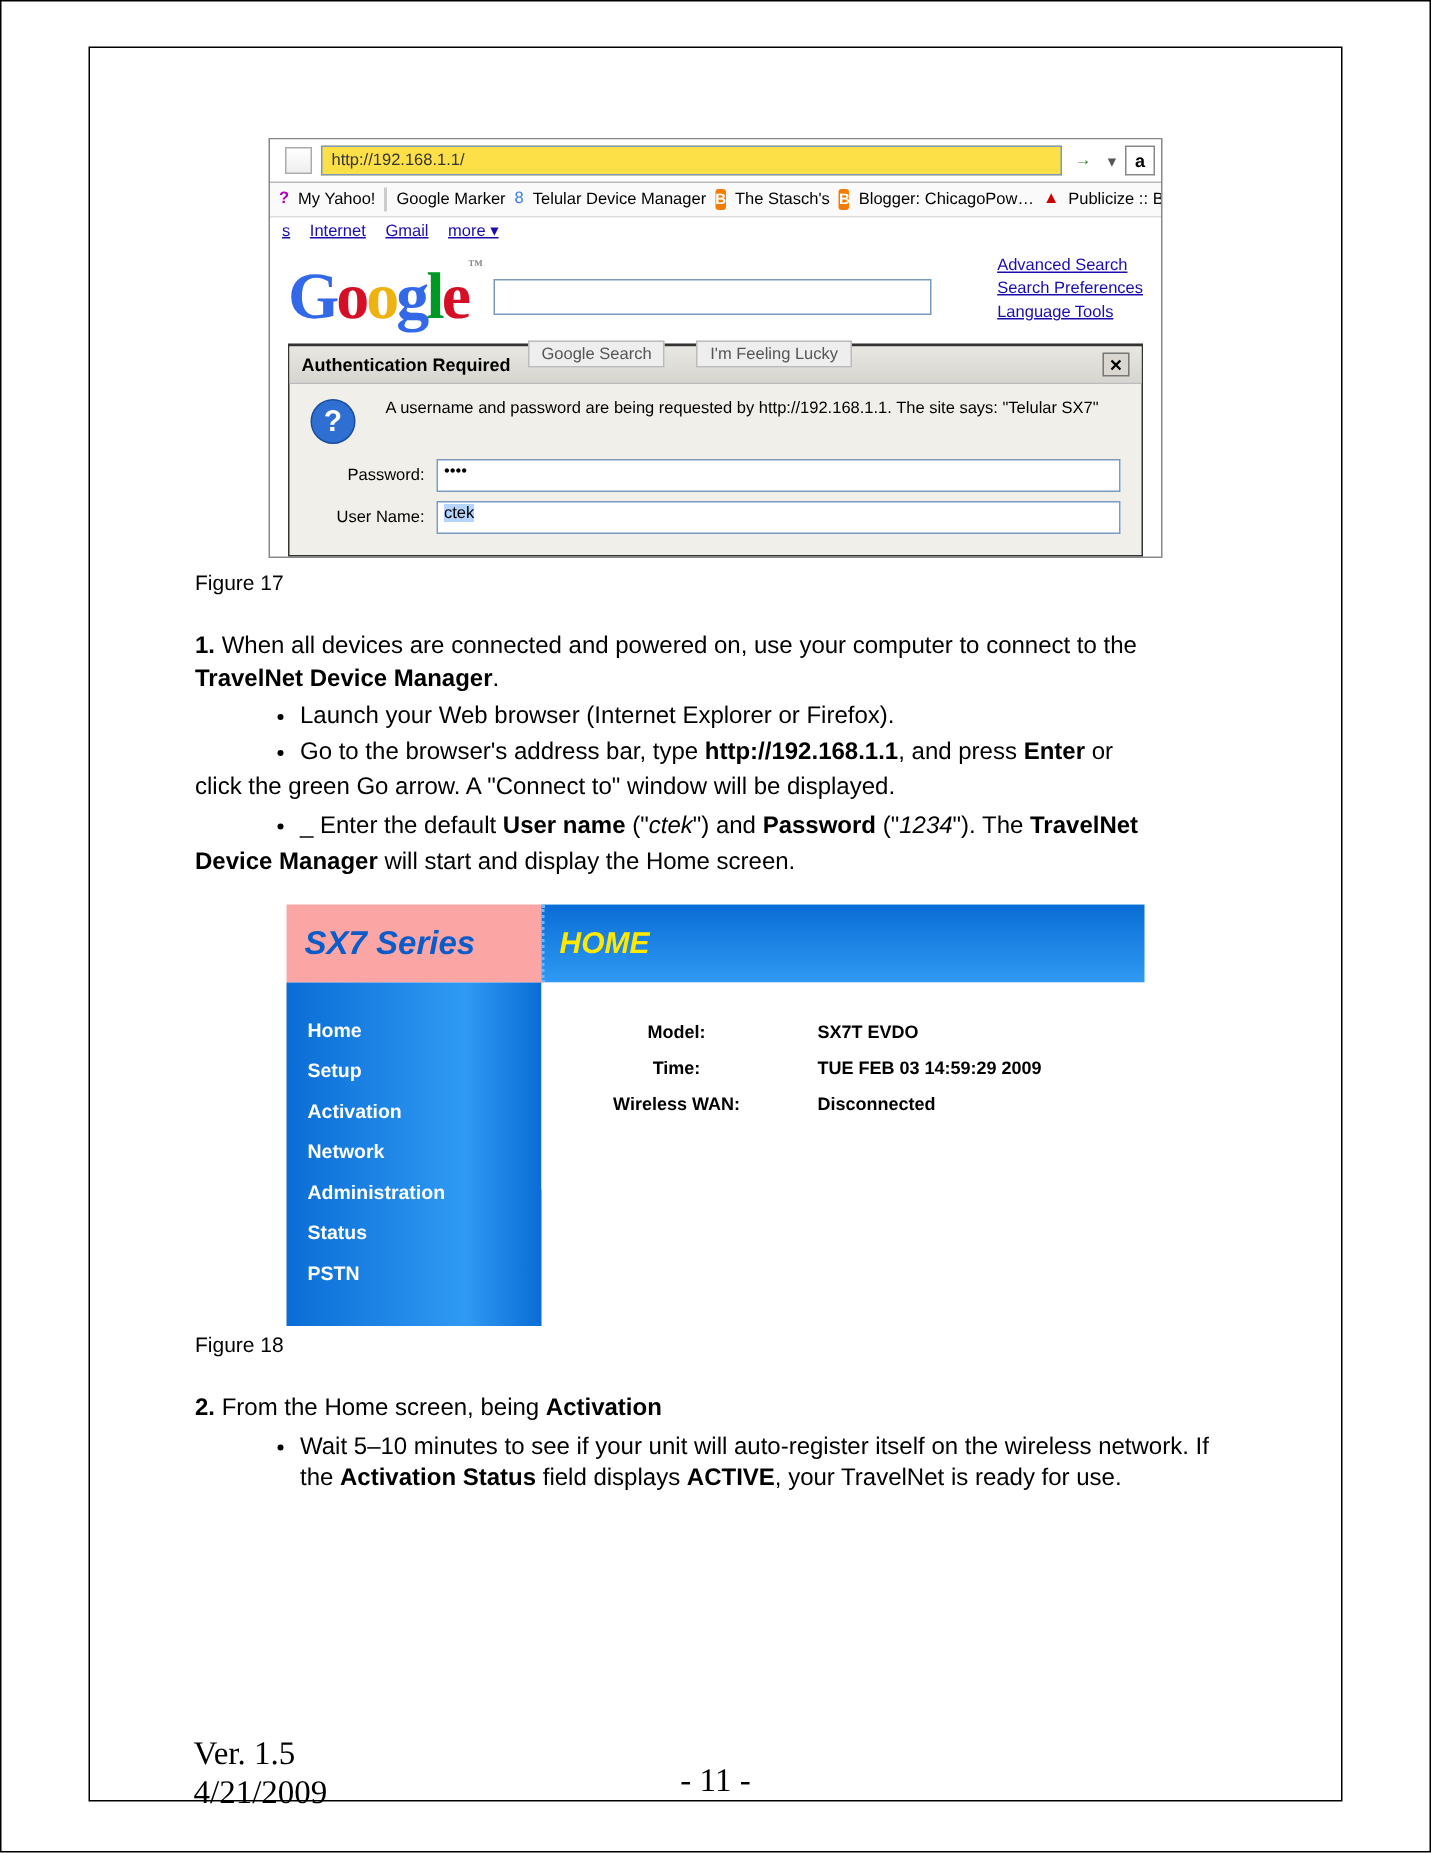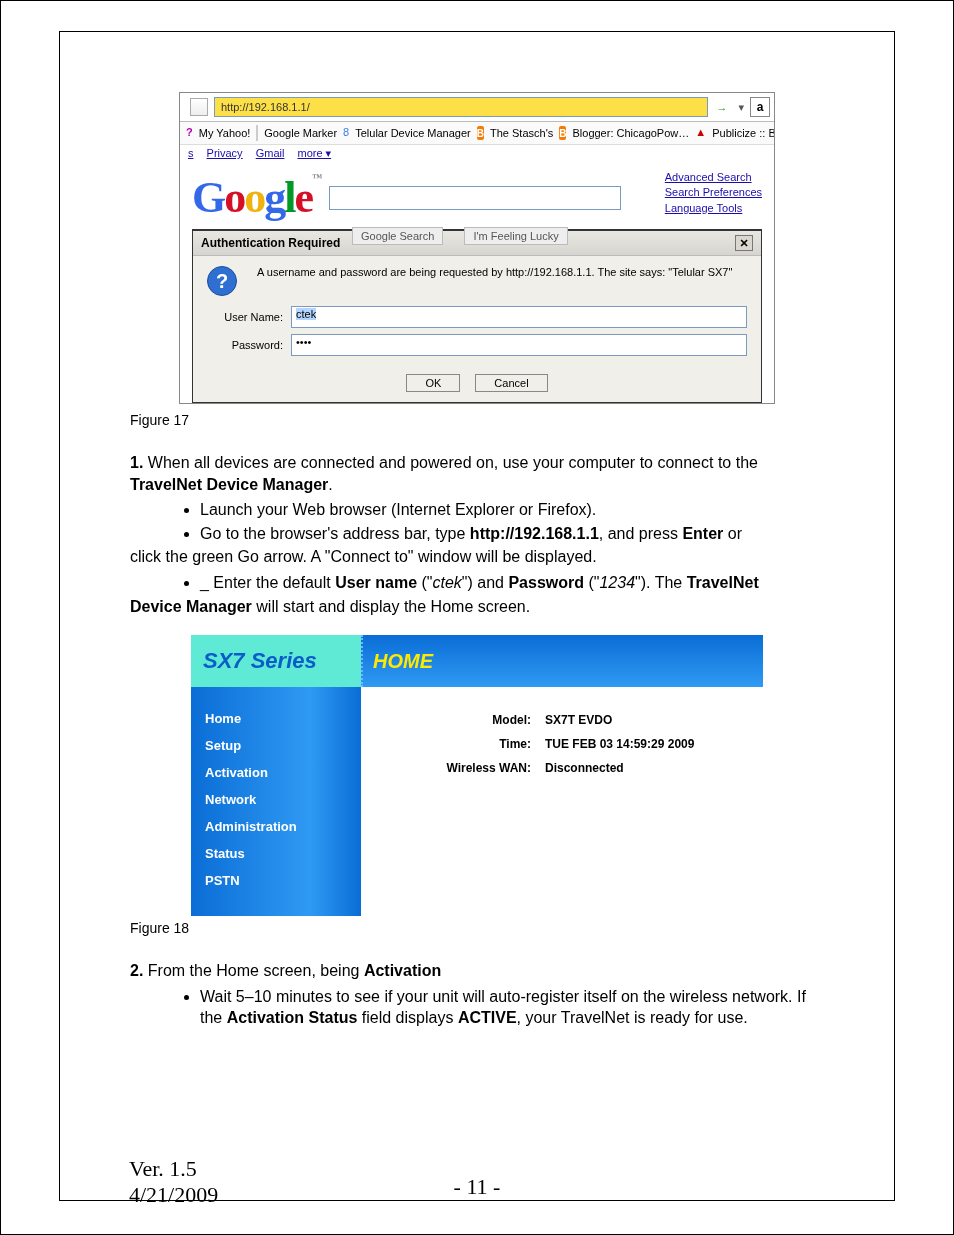--- a/index.html
+++ b/index.html
@@ -58,30 +58,30 @@
   .doc{font-size:16px;line-height:1.35;margin:0 0 18px 0}
   .doc p{margin:0 0 4px 0}
   .doc b{font-weight:bold}
   .doc i{font-style:italic}
   .bullets{margin:0;padding:0 0 0 70px}
   .bullets li{margin:0 0 2px 0;list-style:disc}
 
   
   .fig18{width:572px;margin:8px auto 4px auto;display:flex;font-size:12px}
   .side{width:170px}
-  .brand{background:#5eead4;height:52px;display:flex;align-items:center;padding-left:12px}
+  .brand{background:#fca5a5;height:52px;display:flex;align-items:center;padding-left:12px}
   .brand-txt{color:#0a5cc8;font-style:italic;font-size:22px;font-weight:600;font-family:Arial}
   .nav{background:linear-gradient(90deg,#0a6dd6,#2f9af3 70%,#0a6dd6);padding:18px 0 22px 0}
   .nav-item{color:#fff;font-weight:bold;font-size:13px;padding:6px 14px;cursor:pointer}
   .main-pane{flex:1}
   .banner{background:linear-gradient(#0a6dd6,#2f9af3);height:52px;display:flex;align-items:center;padding-left:10px;border-left:2px dotted #6fb8ff}
   .banner-txt{color:#ffe900;font-weight:bold;font-style:italic;font-size:20px}
   .status{background:#fff;padding:26px 10px 40px 10px}
   .status-row{display:flex;margin-bottom:10px}
-  .status-row .lbl{width:160px;text-align:right;font-weight:bold;color:#000;padding-right:14px}
+  .status-row .lbl{width:160px;text-align:center;font-weight:bold;color:#000;padding-right:14px}
   .status-row .val{font-weight:bold;color:#000}
 
   
   .page-footer{position:absolute;bottom:26px;left:128px;right:128px;font-family:"Times New Roman",serif;font-size:22px}
   .page-footer .pn{position:absolute;left:0;right:0;text-align:center}
 </style>
 </head>
 <body>
 
 <div class="page">
@@ -104,21 +104,21 @@
           <span class="txt">Telular Device Manager</span>
         <span class="bm-ico bm-b">B</span>
           <span class="txt">The Stasch's</span>
         <span class="bm-ico bm-b">B</span>
           <span class="txt">Blogger: ChicagoPow…</span>
         <span class="bm-ico bm-p">▲</span>
           <span class="txt">Publicize :: Buz</span>
       </div>
       <div class="link-row">
         <a>s</a>
-        <a>Privacy</a>
+        <a>Internet</a>
         <a>Gmail</a>
         <a>more ▾</a>
       </div>
       <div class="google-area">
         <div class="right-links">
           <a>Advanced Search</a>
           <a>Search Preferences</a>
           <a>Language Tools</a>
         </div>
         <span class="google-logo"><span class="gb">G</span><span class="gr">o</span><span class="gy">o</span><span class="gb">g</span><span class="gg">l</span><span class="gr">e</span><span class="tm">™</span></span>
@@ -132,31 +132,27 @@
           <div class="auth-title">
             <span>Authentication Required</span>
             <span class="x">✕</span>
           </div>
           <div class="auth-body">
             <div class="q-icon">?</div>
             <div class="auth-msg">A username and password are being requested by http://192.168.1.1. The site says: "Telular SX7"</div>
           </div>
           <div class="auth-form">
             <div class="row">
+              <label>Password:</label>
+              <div class="inp">••••</div>
+            </div>
+            <div class="row">
               <label>User Name:</label>
               <div class="inp"><span class="sel">ctek</span></div>
             </div>
-            <div class="row">
-              <label>Password:</label>
-              <div class="inp">••••</div>
-            </div>
-          </div>
-          <div class="auth-btns">
-            <button>OK</button>
-            <button>Cancel</button>
           </div>
         </div>
       </div>
     </div>
     <div class="fig-label">Figure 17</div>
 
     <div class="doc">
       <p>
         <b>1.</b><span> When all devices are connected and powered on, use your computer to connect to the </span><b>TravelNet Device Manager</b><span>.</span>
       </p>

